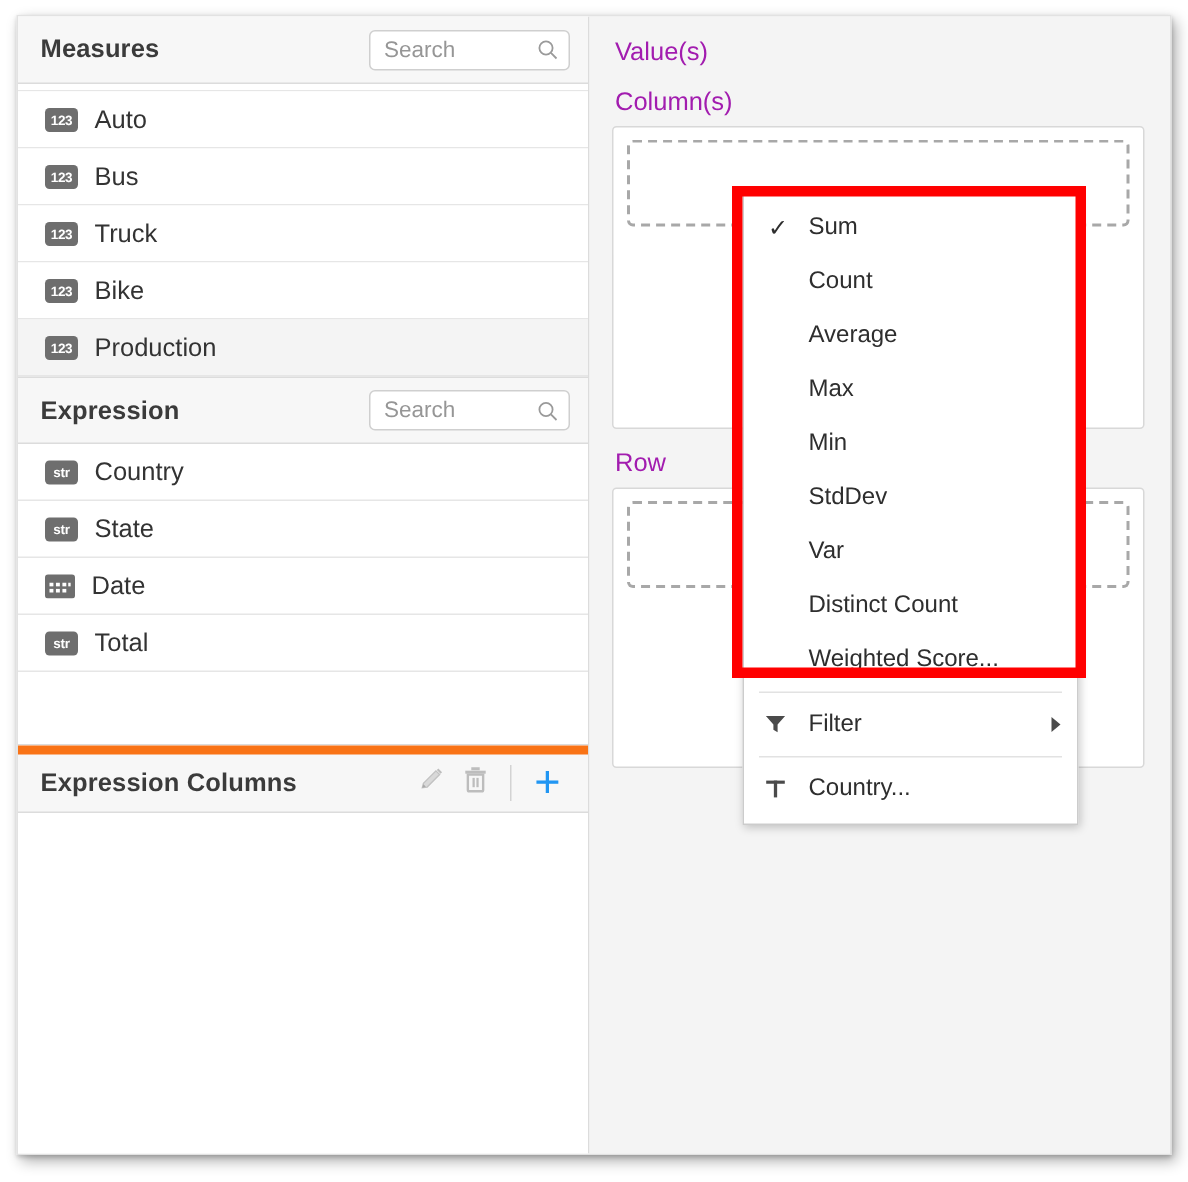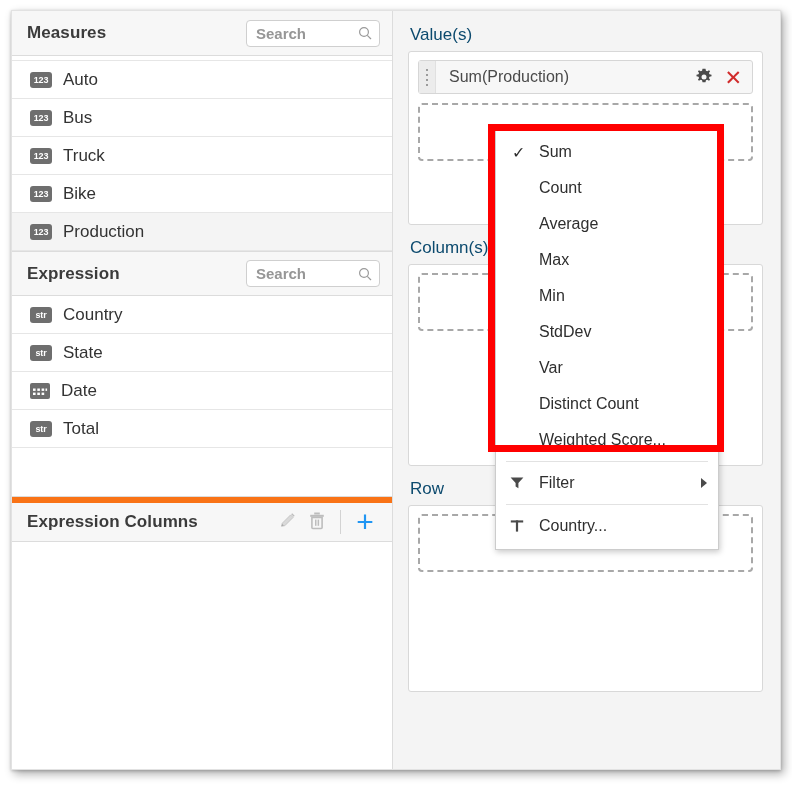--- a/index.html
+++ b/index.html
@@ -61,21 +61,20 @@
     border-radius: 4px;
     background: #ffffff;
     display: flex;
     align-items: center;
     padding: 0 7px 0 9px;
   }
   .search-box .ph {
     flex: 1;
     font-size: 15px;
     color: #969696;
-    font-weight: bold;
   }
   .search-box .mag { width: 14px; height: 14px; flex-shrink: 0; }
 
   .field-list { background: #ffffff; }
 
   .field-row {
     height: 38px;
     display: flex;
     align-items: center;
     padding-left: 18px;
@@ -138,21 +137,21 @@
   .right-panel {
     flex: 1;
     height: 100%;
     background: #f4f4f4;
     padding: 14px 17px 14px 15px;
     position: relative;
   }
 
   .zone-label {
     font-size: 17px;
-    color: #0c4a6e;
+    color: #a21caf;
     margin-bottom: 6px;
     margin-left: 2px;
   }
 
   .zone-box {
     background: #ffffff;
     border: 1px solid #d8d8d8;
     border-radius: 3px;
     padding: 8px 9px;
   }
@@ -376,39 +375,20 @@
         <span class="plus-btn">+</span>
       </div>
     </div>
 
     <div class="expr-body"></div>
   </div>
 
   <div class="right-panel">
 
     <div class="zone-label">Value(s)</div>
-    <div class="zone-box zone-values">
-      <div class="pill">
-        <span class="drag-handle">
-          <i></i>
-            <i></i>
-            <i></i>
-            <i></i>
-        </span>
-        <span class="pill-label">Sum(Production)</span>
-        <span class="pill-icon">
-          <svg width="18" height="18" viewBox="0 0 18 18">
-            <path d="M9 0.8 l1.5 0 0.45 2.0 1.35 0.56 1.7 -1.12 1.06 1.06 -1.12 1.7 0.56 1.35 2.0 0.45 0 1.5 -2.0 0.45 -0.56 1.35 1.12 1.7 -1.06 1.06 -1.7 -1.12 -1.35 0.56 -0.45 2.0 -1.5 0 -1.5 0 -0.45 -2.0 -1.35 -0.56 -1.7 1.12 -1.06 -1.06 1.12 -1.7 -0.56 -1.35 -2.0 -0.45 0 -1.5 2.0 -0.45 0.56 -1.35 -1.12 -1.7 1.06 -1.06 1.7 1.12 1.35 -0.56 0.45 -2.0 z" fill="#4a4a4a"></path>
-            <circle cx="9" cy="9" r="2.5" fill="#f7f7f7"></circle>
-          </svg>
-        </span>
-        <span class="x-icon">✕</span>
-      </div>
-      <div class="dropzone"></div>
-    </div>
 
     <div class="zone-label" style="margin-top:13px;">Column(s)</div>
     <div class="zone-box zone-columns">
       <div class="dropzone"></div>
     </div>
 
     <div class="zone-label" style="margin-top:13px;">Row</div>
     <div class="zone-box zone-row">
       <div class="dropzone"></div>
     </div>

